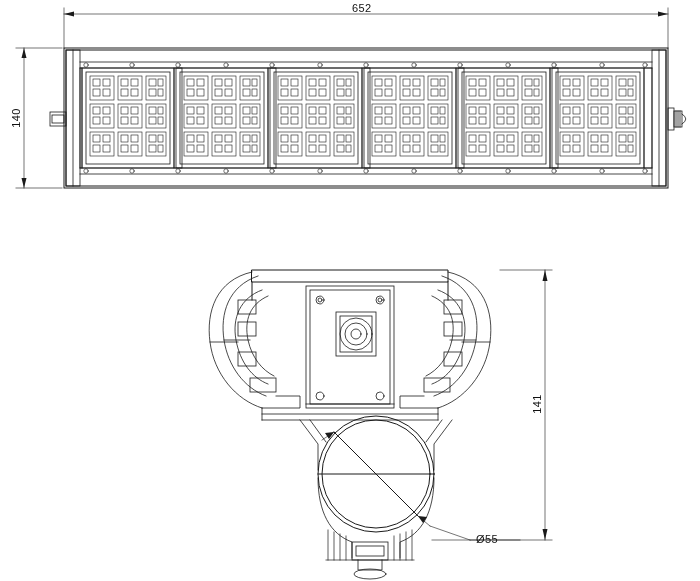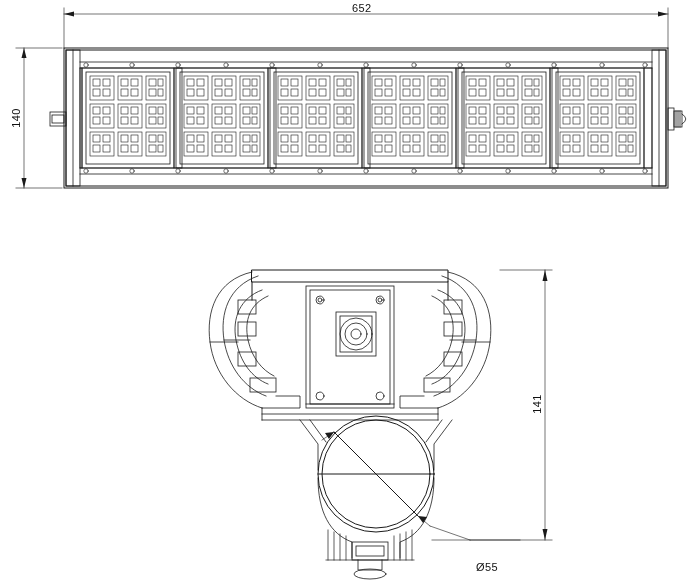--- a/index.html
+++ b/index.html
@@ -563,15 +563,15 @@
 
     </g>
   </svg>
 
   <div class="dim-label" style="left:352px; top:2px;">652</div>
 
   <div class="dim-label rot" style="left:-4px; top:112px; width:40px; text-align:center;">140</div>
 
   <div class="dim-label rot" style="left:517px; top:398px; width:40px; text-align:center;">141</div>
 
-  <div class="dim-label" style="left:476px; top:533px;margin-top:28px;">Ø55</div>
+  <div class="dim-label" style="left:476px; top:533px;">Ø55</div>
 
 </div>
 
 </body></html>

